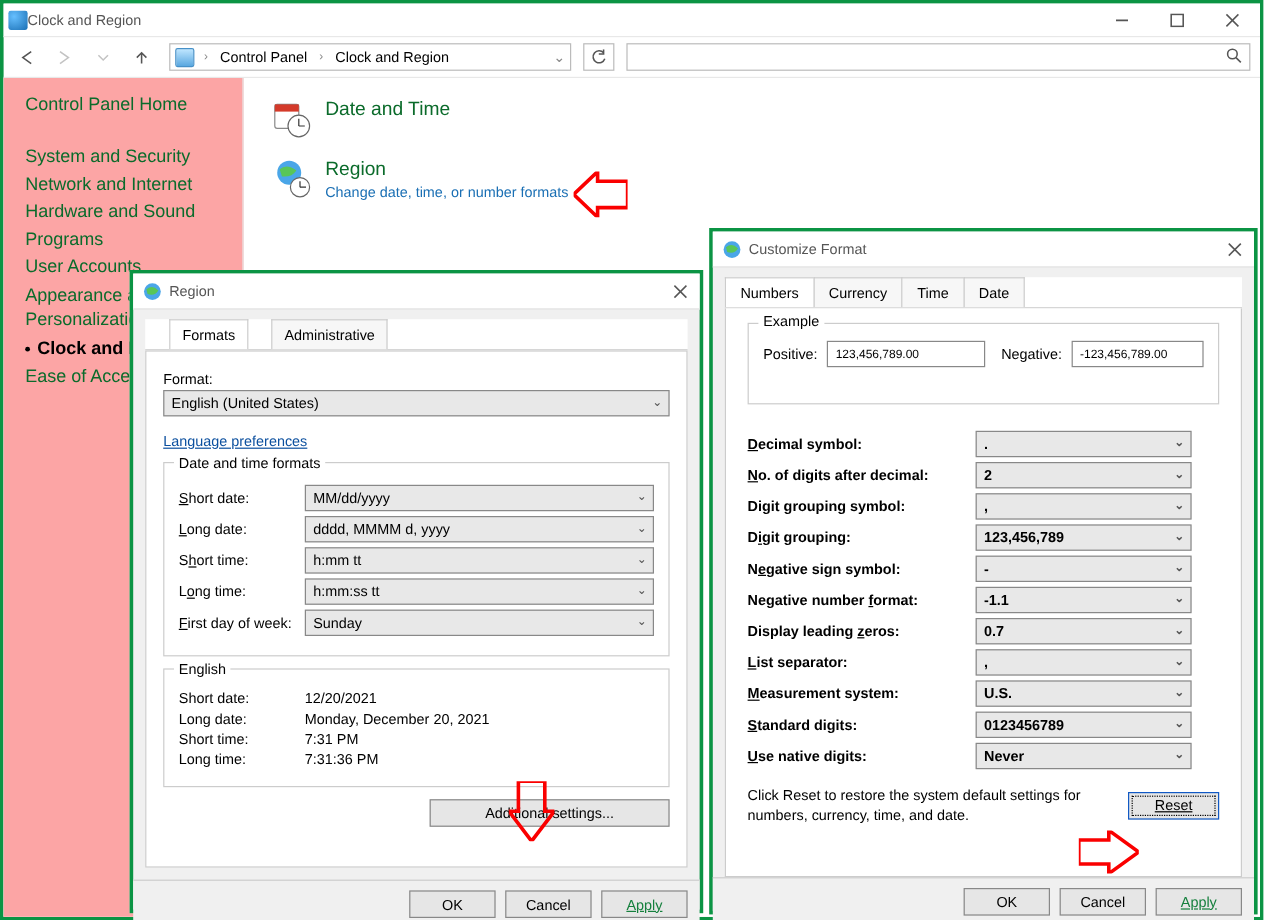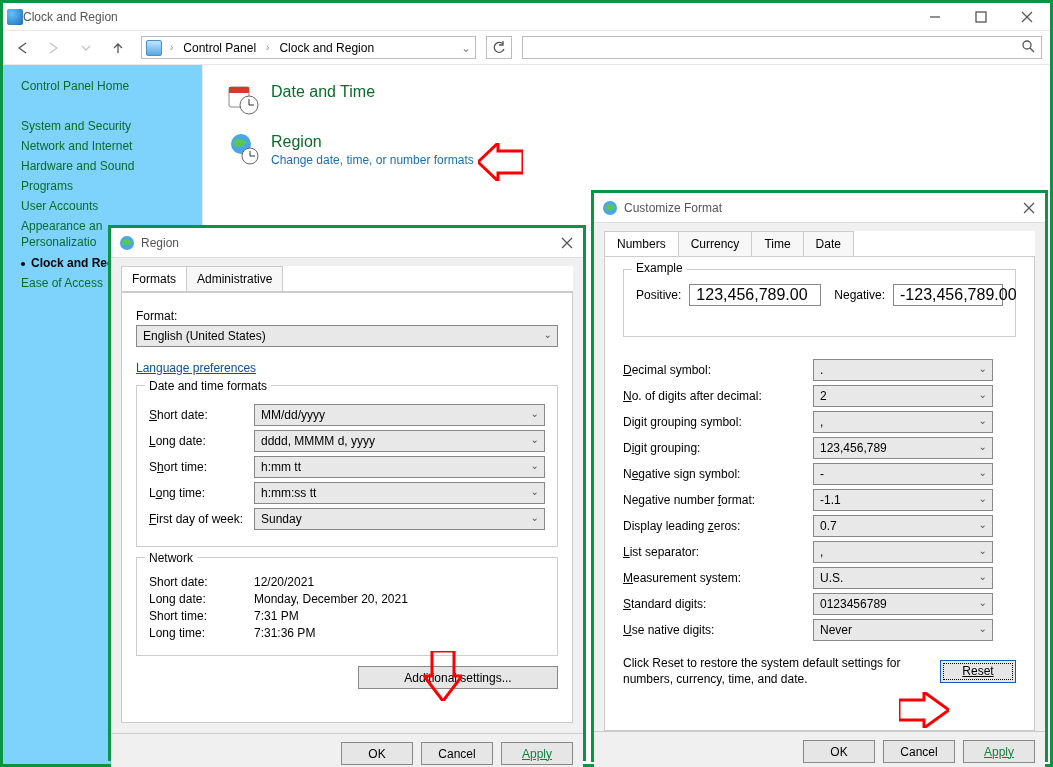--- a/index.html
+++ b/index.html
@@ -36,40 +36,40 @@
     flex:0 0 335px; height:23px; border:1px solid #bbb; margin-left:2px; display:flex;align-items:center; gap:6px; padding:0 4px; font-size:12px;
   }
   .addressbar .crumb{padding:0 2px; color:#000;}
   .addressbar .sep{color:#888; font-size:10px; padding:0 2px;}
   .addressbar .dd{margin-left:auto;color:#888;}
   .refresh-btn{width:26px;height:23px;border:1px solid #bbb;display:flex;align-items:center;justify-content:center;}
   .searchbox{flex:1;height:23px;border:1px solid #bbb;display:flex;align-items:center;padding:0 6px;}
   .searchbox input{border:none;outline:none;flex:1;font-size:12px;background:transparent;}
   .searchbox .sicon{color:#888;}
   .cp-body{display:flex; height:calc(100% - 62px); background:#fff;}
-  .cp-side{width:200px; background:#7dd3fc; border-right:1px solid #e8e8e8; padding:14px 0 0 18px; font-size:12px;}
+  .cp-side{width:200px; background:#fca5a5; border-right:1px solid #e8e8e8; padding:14px 0 0 18px; font-size:15px;}
   .cp-side .home{color:#0b6b2b; font-weight:400; margin-bottom:10px; cursor:pointer;}
   .cp-side .link{color:#0b6b2b; margin:6px 0; cursor:pointer; display:block;}
   .cp-side .link.active{font-weight:700;color:#000;}
   .cp-side .bullet{display:inline-block;width:4px;height:4px;border-radius:50%;background:#000;margin-right:6px;vertical-align:middle;}
   .cp-main{flex:1; padding: 18px 24px; font-size:12px;}
   .cp-sec{display:flex; gap:12px; margin-bottom:18px; align-items:flex-start;}
   .cp-sec .bigicon{width:32px;height:32px; position:relative;}
   .cp-sec h3{margin:0;color:#0b6b2b;font-size:16px;font-weight:400;}
   .cp-sublinks{color:#1a6fb4; font-size:12px; margin-top:2px;}
   .cp-sublinks span{cursor:pointer;}
   .cp-sublinks .vl{color:#bbb; margin:0 7px;}
   .red-arrow{position:absolute;}
   
   .dlg-outer{position:absolute; border:3px solid #0b9444; background:#f0f0f0;}
   .dlg-titlebar{height:30px;background:#fff;border-bottom:1px solid #ddd;display:flex;align-items:center;padding:0 8px;position:relative;}
   .dlg-titlebar .title{margin-left:6px;color:#555;font-size:12px;}
   .dlg-close{position:absolute;right:4px;top:4px;width:24px;height:22px;display:flex;align-items:center;justify-content:center;}
   .tabstrip{display:flex;background:#fff;border-bottom:1px solid #ccc;padding:0; margin:0 10px 0 10px;}
-  .tabstrip .tab{padding:5px 10px;border:1px solid #ccc;border-bottom:none;background:#f7f7f7;font-size:12px;margin-right:-1px;cursor:pointer;}
+  .tabstrip .tab{padding:5px 10px;border:1px solid #ccc;border-bottom:none;background:#f7f7f7;font-size:12px;margin-right:-1px;cursor:pointer;margin-left:20px;}
   .tabstrip .tab.active{background:#fff;position:relative;z-index:2;}
   .tabpage{background:#fff;border:1px solid #ccc;margin:0 10px 10px 10px;padding:12px 14px;}
   .dlg-content{padding-top:8px;}
   .field-row{display:flex;align-items:center;margin:4px 0;}
   .field-row .lbl{width:105px;font-size:12px;}
   .lbl .ul{text-decoration:underline;}
   .combo{flex:1;height:22px;border:1px solid #888;background:#e8e8e8;display:flex;align-items:center;padding:0 6px;font-size:12px;position:relative;}
   .combo .arrow{position:absolute;right:5px;top:3px;font-size:10px;color:#555;}
   .groupbox{border:1px solid #ccc;padding:12px 12px;margin:10px 0;}
   .groupbox > .legend{position:relative;top:-19px;background:#fff;display:inline-block;padding:0 4px;font-size:12px;margin-left:-4px;}
@@ -83,22 +83,22 @@
   .wide-btn{min-width:200px;}
   
   .cf-tabstrip{display:flex;border-bottom:1px solid #ccc;margin:8px 10px 0 10px;background:#fff;}
   .cf-tabstrip .tab{padding:5px 12px;border:1px solid #ccc;border-bottom:none;background:#f7f7f7;font-size:12px;margin-right:-1px;cursor:pointer;}
   .cf-tabstrip .tab.active{background:#fff;}
   .cf-page{background:#fff;border:1px solid #ccc;border-top:none;margin:0 10px;padding:12px 18px 14px 18px;}
   .examplebox{border:1px solid #ccc;padding:10px 12px;margin-bottom:22px;}
   .examplebox .legend{position:relative;top:-19px;background:#fff;display:inline-block;padding:0 4px;font-size:12px;margin-left:-4px;}
   .example-row{display:flex;align-items:flex-start;gap:4px;margin-top:-10px;}
   .example-row .pair{display:flex;align-items:center;gap:8px;}
-  .example-input{border:1px solid #888;height:22px;width:132px;padding:0 6px;background:#fff;font-size:16px;display:flex;align-items:center;}
-  .cf-row{display:flex;align-items:center;margin:4px 0;}
+  .example-input{border:1px solid #888;height:22px;width:132px;padding:0 6px;background:#fff;font-size:10px;display:flex;align-items:center;}
+  .cf-row{display:flex;align-items:center;margin:4px 0;font-weight:bold;}
   .cf-row .lbl{width:190px;font-size:12px;}
   .cf-row .combo{width:180px;flex:none;}
   .cf-foot{display:flex;align-items:center;gap:10px;margin-top:14px;}
   .cf-foot .txt{flex:1;font-size:12px;line-height:1.35;}
   .reset-btn{min-width:76px;border:1px solid #1159c4;outline:1px dotted #000;outline-offset:-4px;text-align:center;}
   
   .globe-icon{width:16px;height:16px;}
   .cp-icon-sm{width:16px;height:16px;border-radius:2px;background:radial-gradient(circle at 30% 30%,#66bfff,#1a6fb4);position:relative;}
   .addr-cp-icon{width:16px;height:16px;background:linear-gradient(180deg,#bfe6ff,#5aa8e0);border:1px solid #4791c8;border-radius:2px;}
 </style>
@@ -288,21 +288,21 @@
           <div class="field-row">
               <span class="lbl"><span class="ul">F</span>irst day of week:</span>
               <div class="combo">
                 <span>Sunday</span>
                 <span class="arrow">⌄</span>
               </div>
             </div>
         </div>
       </div>
       <div class="groupbox">
-        <span class="legend">Network</span>
+        <span class="legend">English</span>
         <div class="inner">
           <div class="ex-row">
               <span class="elbl">Short date:</span>
               <span>12/20/2021</span>
             </div>
           <div class="ex-row">
               <span class="elbl">Long date:</span>
               <span>Monday, December 20, 2021</span>
             </div>
           <div class="ex-row">

